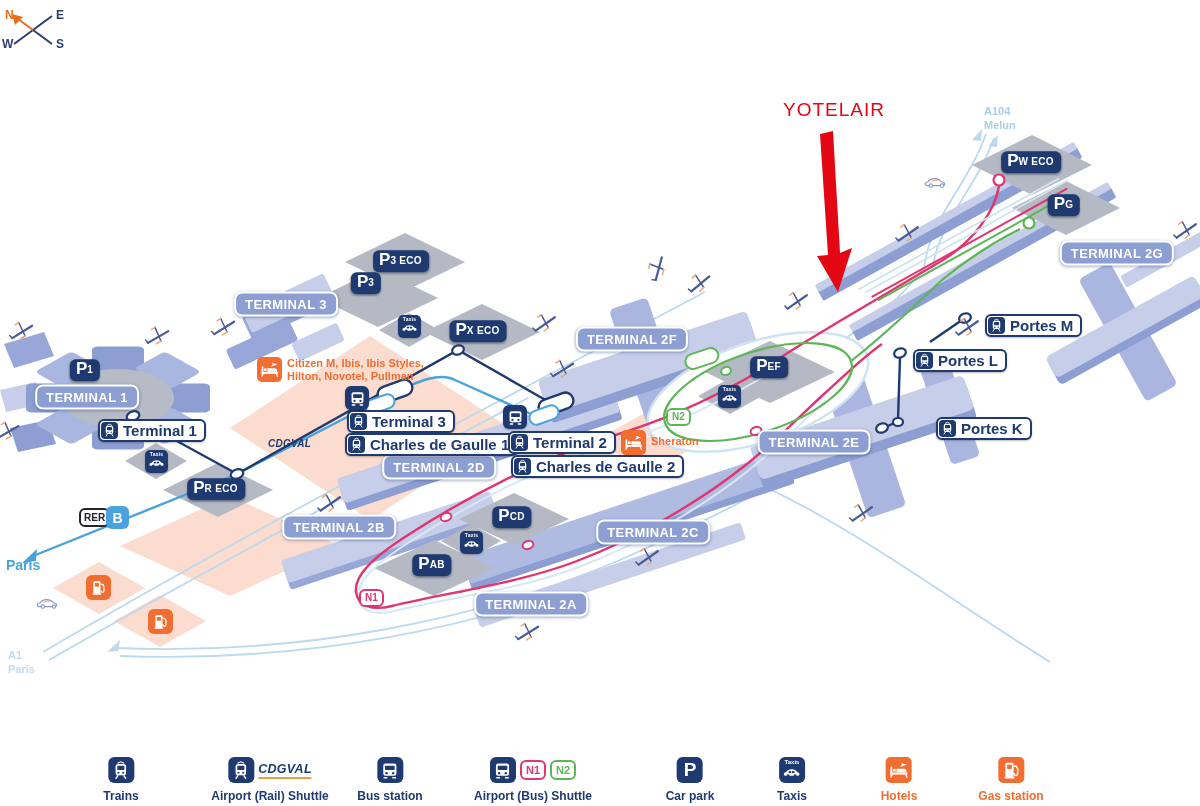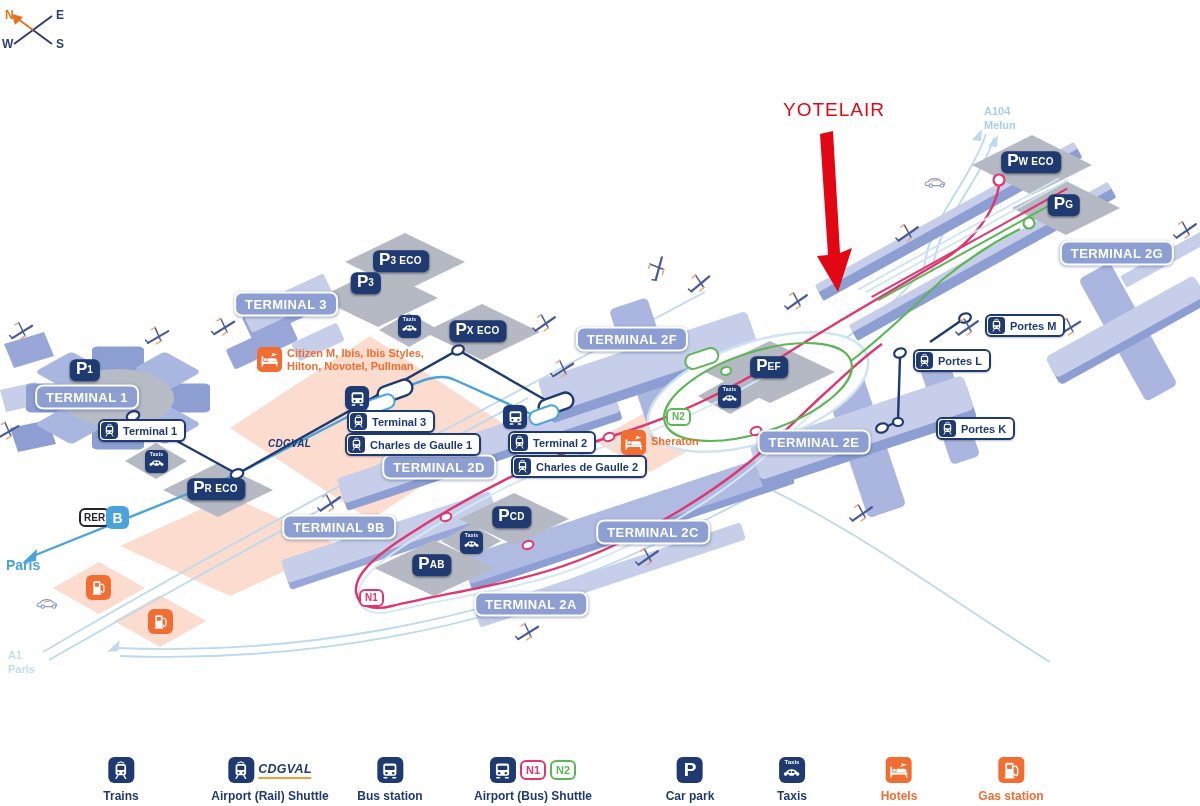--- a/index.html
+++ b/index.html
@@ -18,21 +18,21 @@
   .plabel{position:absolute;transform:translate(-50%,-50%);background:#1e3a70;color:#fff;
           border-radius:6px;padding:1px 7px 2px 6px;display:flex;align-items:flex-start;
           box-shadow:0 1px 2px rgba(0,0,0,.3);}
   .pbig{font-size:17px;font-weight:bold;line-height:1.1;}
   .psmall{font-size:10px;font-weight:bold;letter-spacing:.3px;padding-top:4px;white-space:nowrap;}
 
   
   .slabel{position:absolute;display:inline-flex;align-items:center;background:#fff;
           border:2px solid #1e3a70;border-radius:6px;padding:1px;
           box-shadow:0 1px 2px rgba(0,0,0,.25);}
-  .slabel .txt{font-size:11px;font-weight:bold;color:#1e3a70;padding:0 6px 0 5px;white-space:nowrap;}
+  .slabel .txt{font-size:15px;font-weight:bold;color:#1e3a70;padding:0 6px 0 5px;white-space:nowrap;}
   .sq-icon{display:inline-flex;align-items:center;justify-content:center;
            background:#1e3a70;border-radius:4px;flex:none;}
   .slabel .sq-icon{width:17px;height:17px;}
 
   .busicon{position:absolute;width:24px;height:24px;background:#1e3a70;border-radius:6px;
            display:flex;align-items:center;justify-content:center;box-shadow:0 1px 2px rgba(0,0,0,.25);}
   .taxiicon{position:absolute;width:23px;height:23px;background:#1e3a70;border-radius:5px;
             display:flex;flex-direction:column;align-items:center;justify-content:flex-start;
             box-shadow:0 1px 2px rgba(0,0,0,.25);}
   .taxiicon .t{font-size:5px;font-weight:bold;color:#fff;line-height:1.6;letter-spacing:.2px;}
@@ -399,21 +399,21 @@
   <div>A1</div>
   <div>Paris</div>
 </div>
 <div class="cdgvalmap" style="left:268px;top:438px">CDGVAL</div>
 
 <div class="tlabel" style="left:87px;top:397px">TERMINAL 1</div>
 <div class="tlabel" style="left:286px;top:304px">TERMINAL 3</div>
 <div class="tlabel" style="left:632px;top:339px">TERMINAL 2F</div>
 <div class="tlabel" style="left:1117px;top:253px">TERMINAL 2G</div>
 <div class="tlabel" style="left:439px;top:467px">TERMINAL 2D</div>
-<div class="tlabel" style="left:339px;top:527px">TERMINAL 9B</div>
+<div class="tlabel" style="left:339px;top:527px">TERMINAL 2B</div>
 <div class="tlabel" style="left:814px;top:442px">TERMINAL 2E</div>
 <div class="tlabel" style="left:653px;top:532px">TERMINAL 2C</div>
 <div class="tlabel" style="left:531px;top:604px">TERMINAL 2A</div>
 
 <div class="plabel" style="left:85px;top:370px">
       <span class="pbig">P</span>
       <span class="psmall">1</span>
     </div>
 <div class="plabel" style="left:401px;top:261px">
       <span class="pbig">P</span>
@@ -546,21 +546,21 @@
         <use href="#sym-car-white"></use>
       </svg>
     </div>
 <div class="taxiicon" style="left:718px;top:385px">
       <span class="t">Taxis</span>
       <svg width="17" height="10" viewBox="0 0 24 14">
         <use href="#sym-car-white"></use>
       </svg>
     </div>
 
-<div class="hotelgrp" style="left:257px;top:347px">
+<div class="hotelgrp" style="left:257px;top:357px">
   <span class="hicon">
         <svg width="21" height="21" viewBox="0 0 24 24">
           <use href="#sym-hotel"></use>
         </svg>
       </span>
   <span class="hoteltext">
     <div>Citizen M,  Ibis, Ibis Styles,</div>
     <div>Hilton, Novotel, Pullman</div>
   </span>
 </div>

